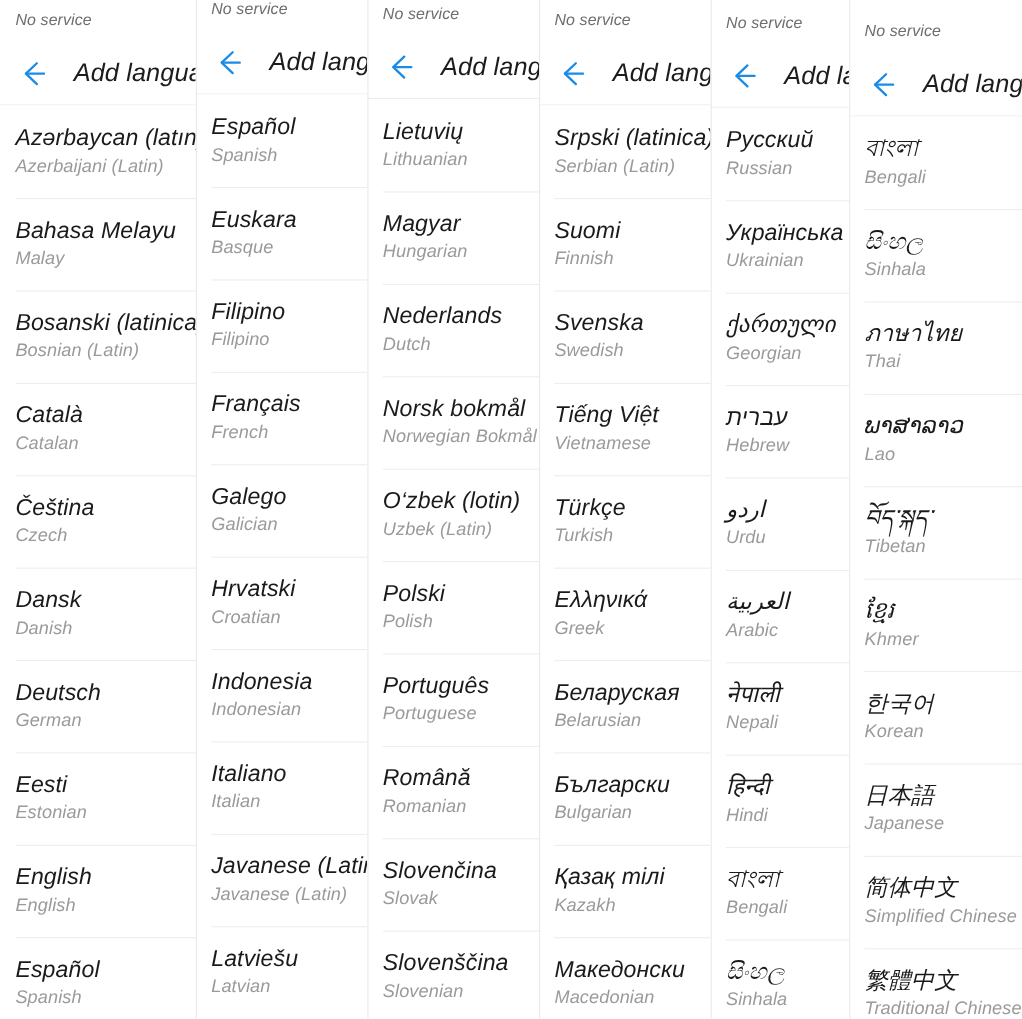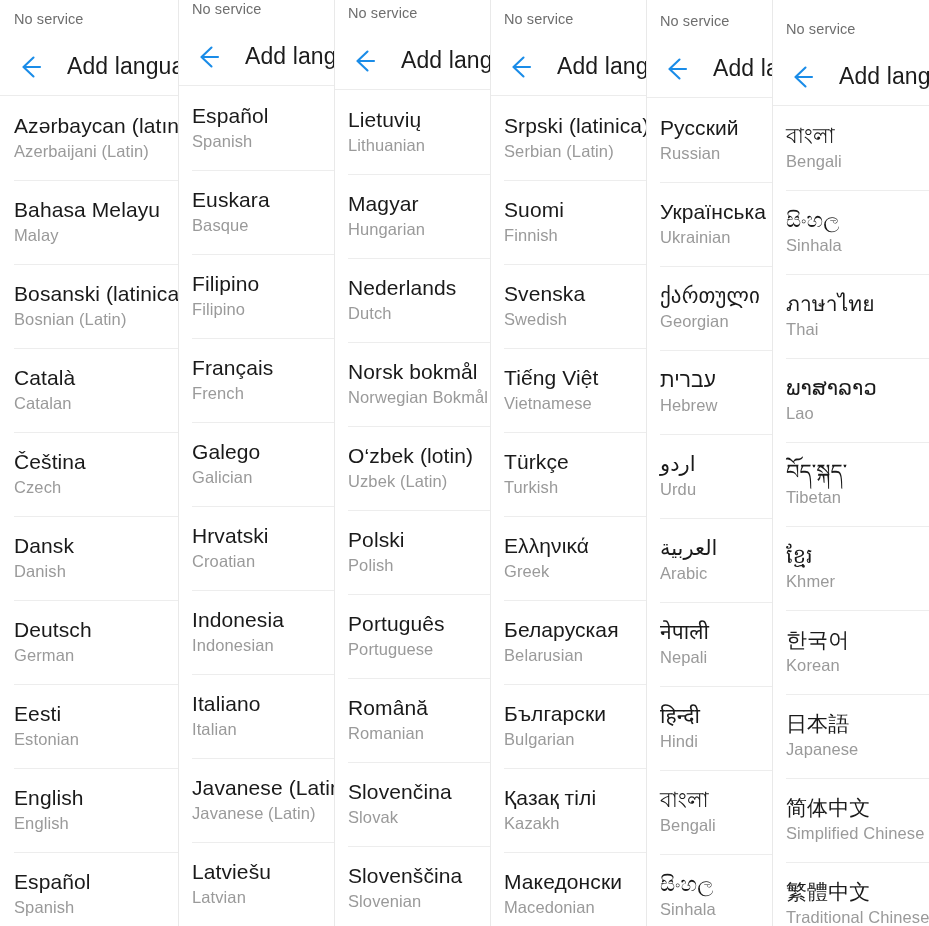--- a/index.html
+++ b/index.html
@@ -14,20 +14,21 @@
     font-family: "Liberation Sans", "DejaVu Sans", sans-serif;
     -webkit-font-smoothing: antialiased;
   }
 
   #stage {
     position: relative;
     width: 929px;
     height: 926px;
     background: #ffffff;
     overflow: hidden;
+    font-style: italic;
   }
 
   
   .panel {
     position: absolute;
     top: 0;
     height: 926px;
     overflow: hidden;
     background: #ffffff;
     box-sizing: border-box;

